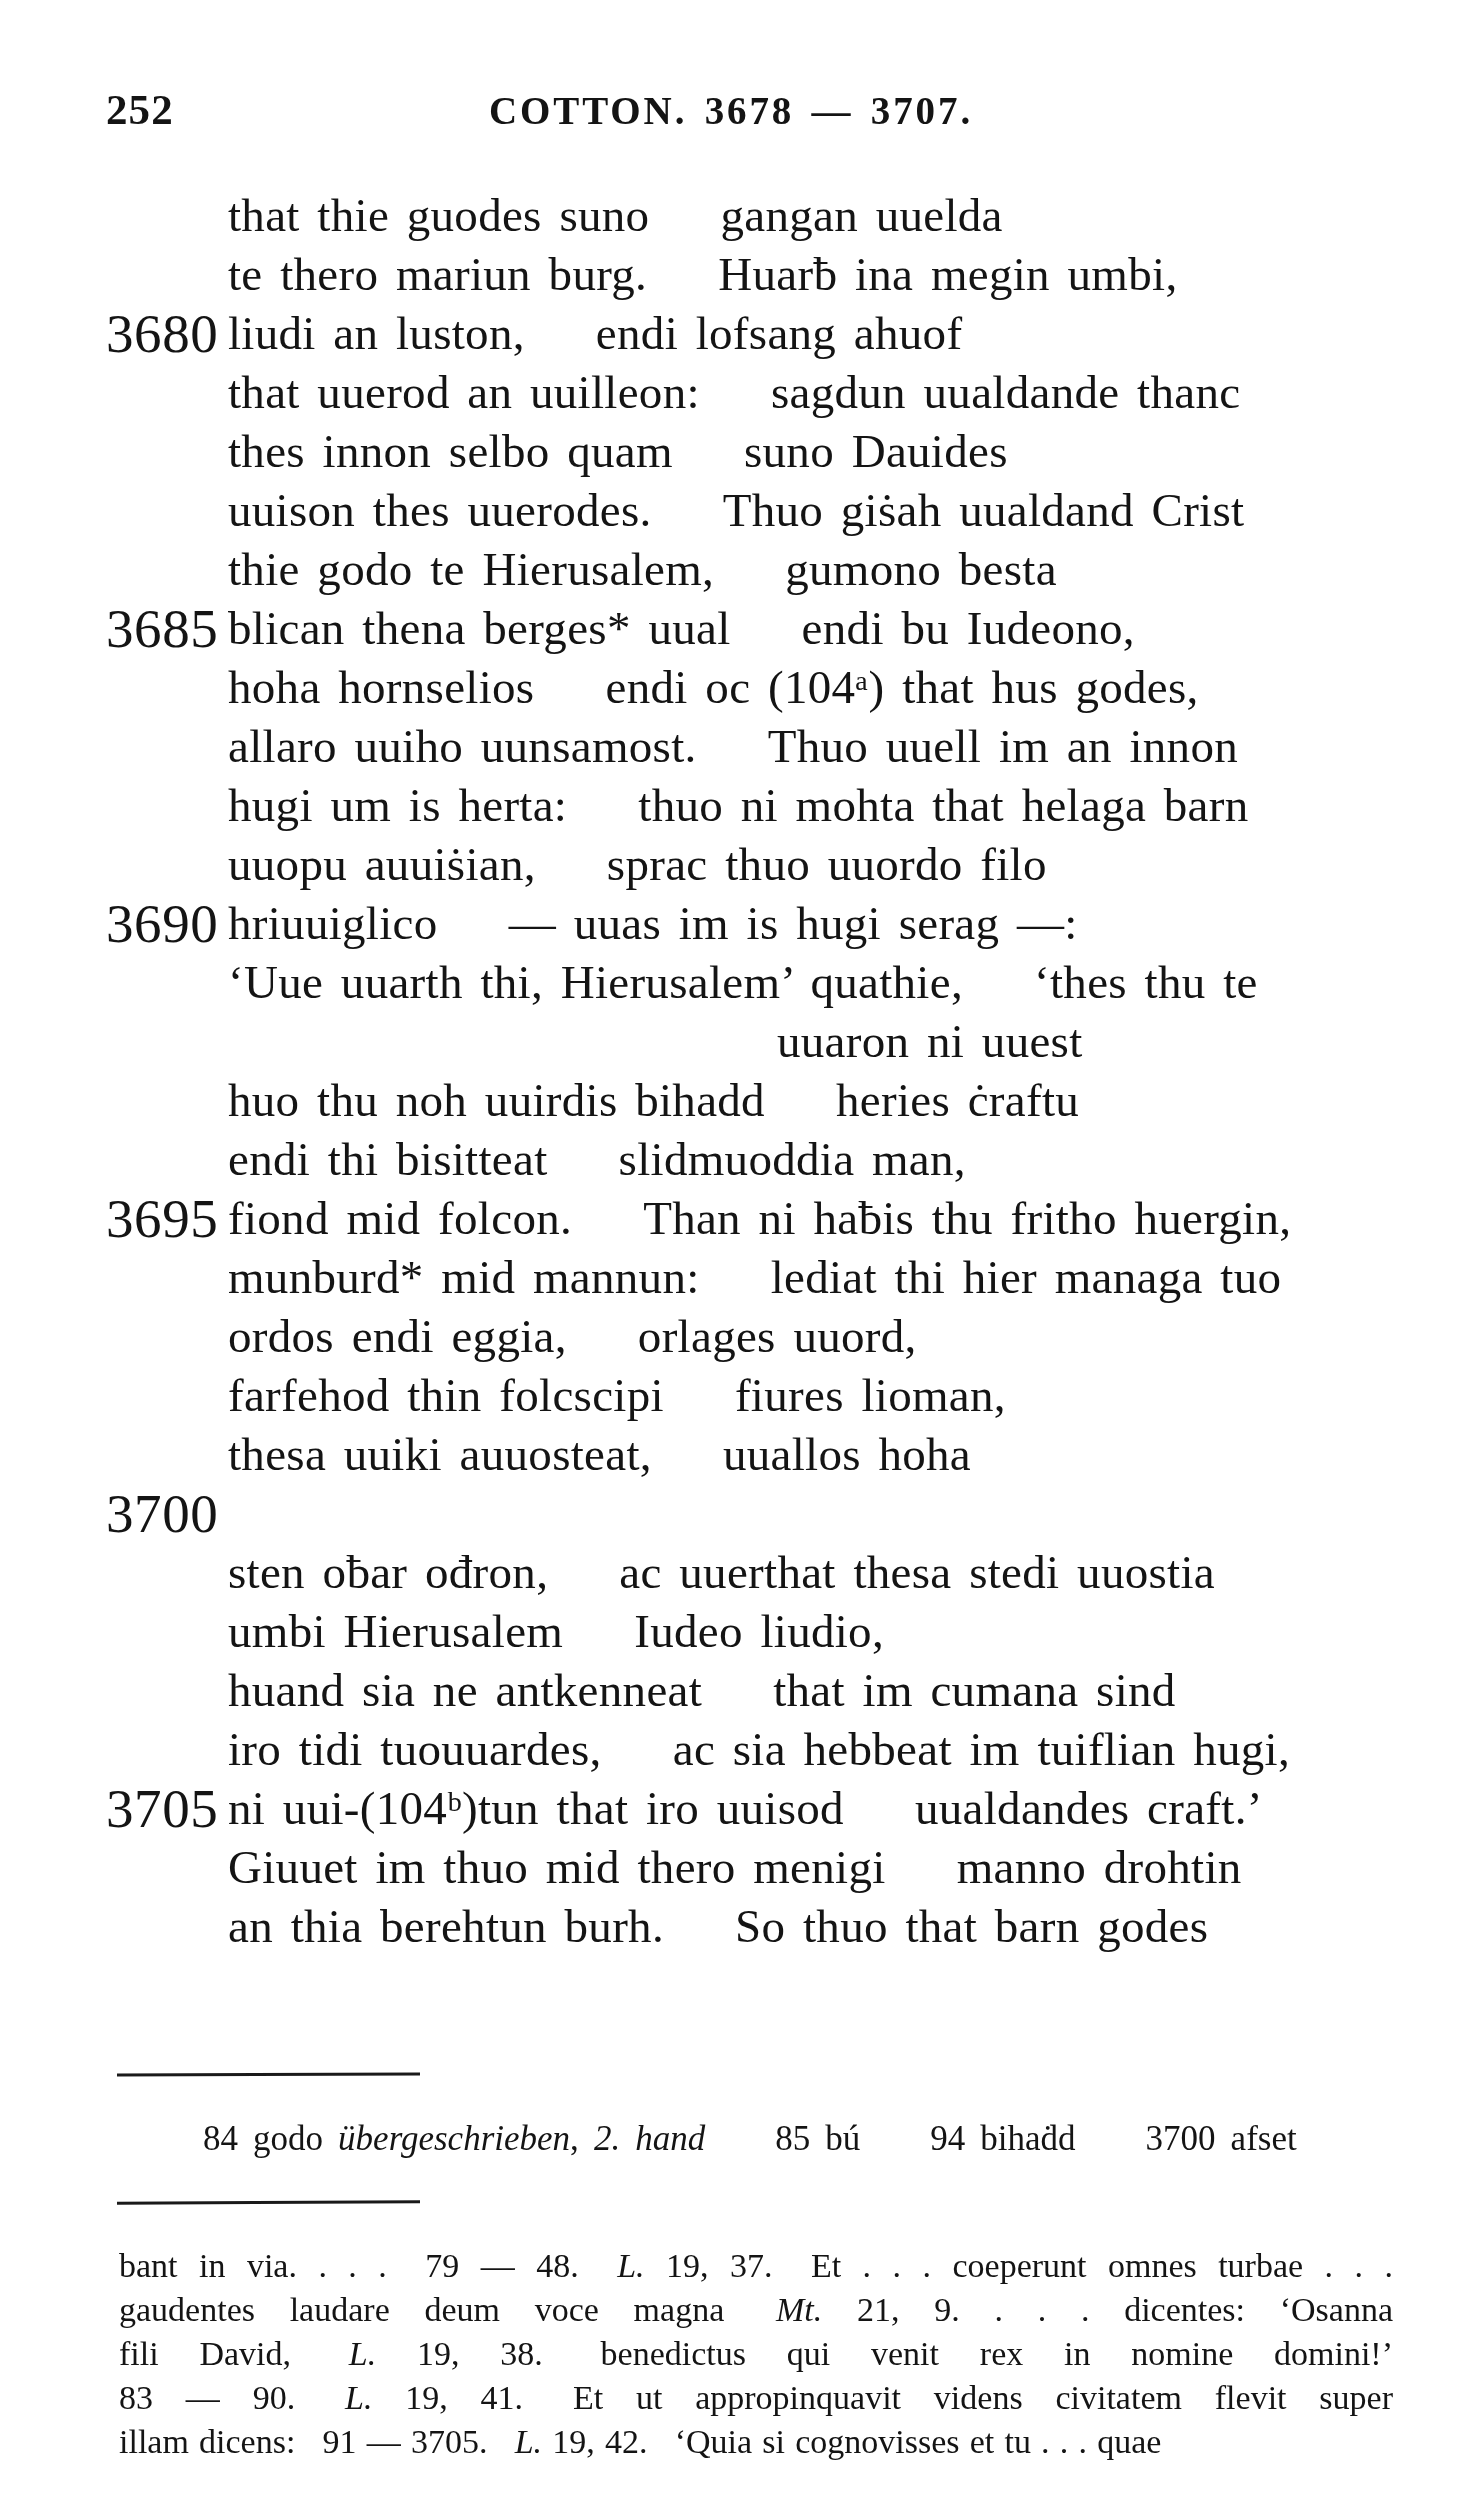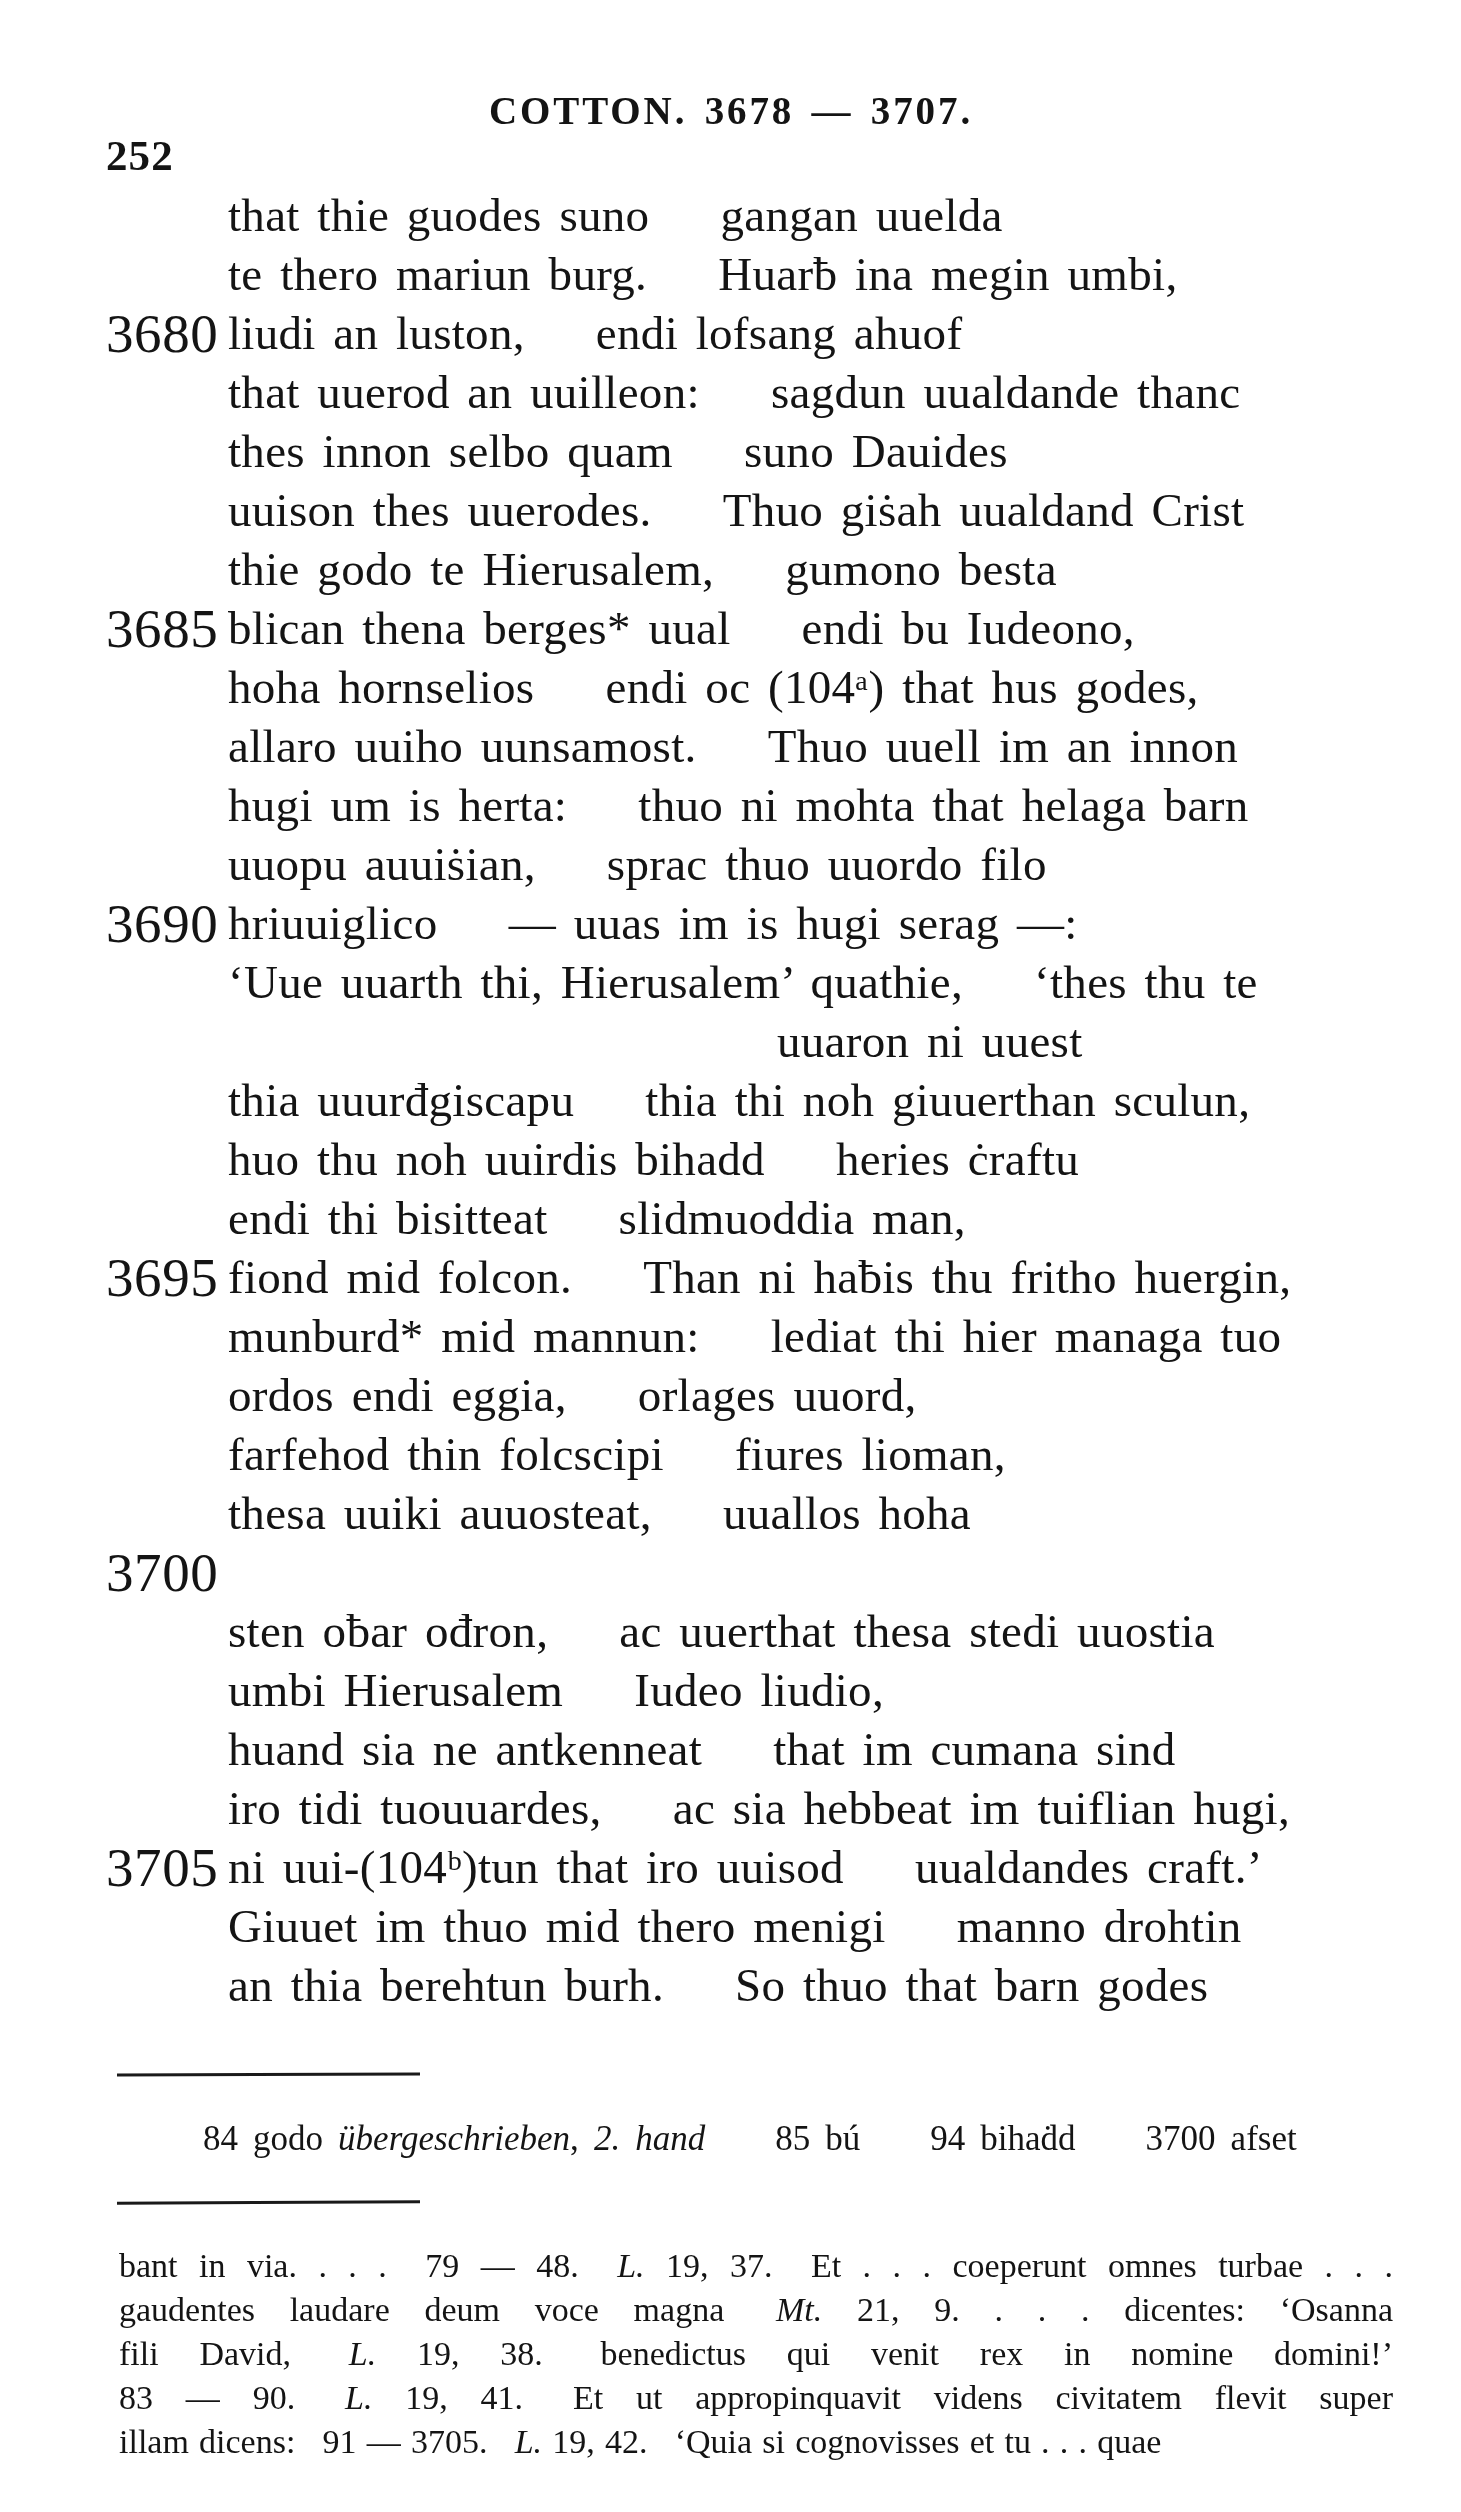--- a/index.html
+++ b/index.html
@@ -12,21 +12,21 @@
   .page {
     position: relative;
     width: 1462px; height: 2512px;
     background: #ffffff;
     overflow: hidden;
   }
   
   .pagehead { position: absolute; top: 85px; left: 0; right: 0; height: 51px; }
   .pageno {
     position: absolute; left: 106px; top: 0;
-    font-size: 43px; font-weight: bold; letter-spacing: 1.1px; margin-top: 46px;
+    font-size: 43px; font-weight: bold; letter-spacing: 1.1px;
   }
   .runhead {
     position: absolute; left: 0; right: 0; top: 3.4px;
     text-align: center; font-size: 39px; letter-spacing: 2.9px;
     word-spacing: 0.12em;
     font-weight: bold;
   }
   
   .verse { position: absolute; top: 186px; left: 0; right: 34px; }
   .vline {
@@ -87,21 +87,20 @@
     <div class="vline"><span class="lnum"></span><span class="vtext">uuison thes uuerodes.  Thuo giṡah uualdand Crist</span></div>
     <div class="vline"><span class="lnum"></span><span class="vtext">thie godo te Hierusalem,  gumono besta</span></div>
     <div class="vline"><span class="lnum">3685</span><span class="vtext">blican thena berges* uual  endi bu Iudeono,</span></div>
     <div class="vline"><span class="lnum"></span><span class="vtext">hoha hornselios  endi oc (104ᵃ) that hus godes,</span></div>
     <div class="vline"><span class="lnum"></span><span class="vtext">allaro uuiho uunsamost.  Thuo uuell im an innon</span></div>
     <div class="vline"><span class="lnum"></span><span class="vtext">hugi um is herta:  thuo ni mohta that helaga barn</span></div>
     <div class="vline"><span class="lnum"></span><span class="vtext">uuopu auuiṡian,  sprac thuo uuordo filo</span></div>
     <div class="vline"><span class="lnum">3690</span><span class="vtext">hriuuiglico  — uuas im is hugi serag —:</span></div>
     <div class="vline"><span class="lnum"></span><span class="vtext">‘Uue uuarth thi, Hierusalem’ quathie,  ‘thes thu te</span></div>
     <div class="vline cont"><span class="vtext">uuaron ni uuest</span></div>
-    <div class="vline"><span class="lnum"></span><span class="vtext">thia uuurđgiscapu  thia thi noh giuuerthan sculun,</span></div>
     <div class="vline"><span class="lnum"></span><span class="vtext">huo thu noh uuirdis bihadd  heries ċraftu</span></div>
     <div class="vline"><span class="lnum"></span><span class="vtext">endi thi bisitteat  slidmuoddia man,</span></div>
     <div class="vline"><span class="lnum">3695</span><span class="vtext">fiond mid folcon.  Than ni haƀis thu fritho huergin,</span></div>
     <div class="vline"><span class="lnum"></span><span class="vtext">munburd* mid mannun:  lediat thi hier managa tuo</span></div>
     <div class="vline"><span class="lnum"></span><span class="vtext">ordos endi eggia,  orlages uuord,</span></div>
     <div class="vline"><span class="lnum"></span><span class="vtext">farfehod thin folcscipi  fiures lioman,</span></div>
     <div class="vline"><span class="lnum"></span><span class="vtext">thesa uuiki auuosteat,  uuallos hoha</span></div>
     <div class="vline"><span class="lnum">3700</span></div>
     <div class="vline"><span class="lnum"></span><span class="vtext">sten oƀar ođron,  ac uuerthat thesa stedi uuostia</span></div>
     <div class="vline"><span class="lnum"></span><span class="vtext">umbi Hierusalem  Iudeo liudio,</span></div>

